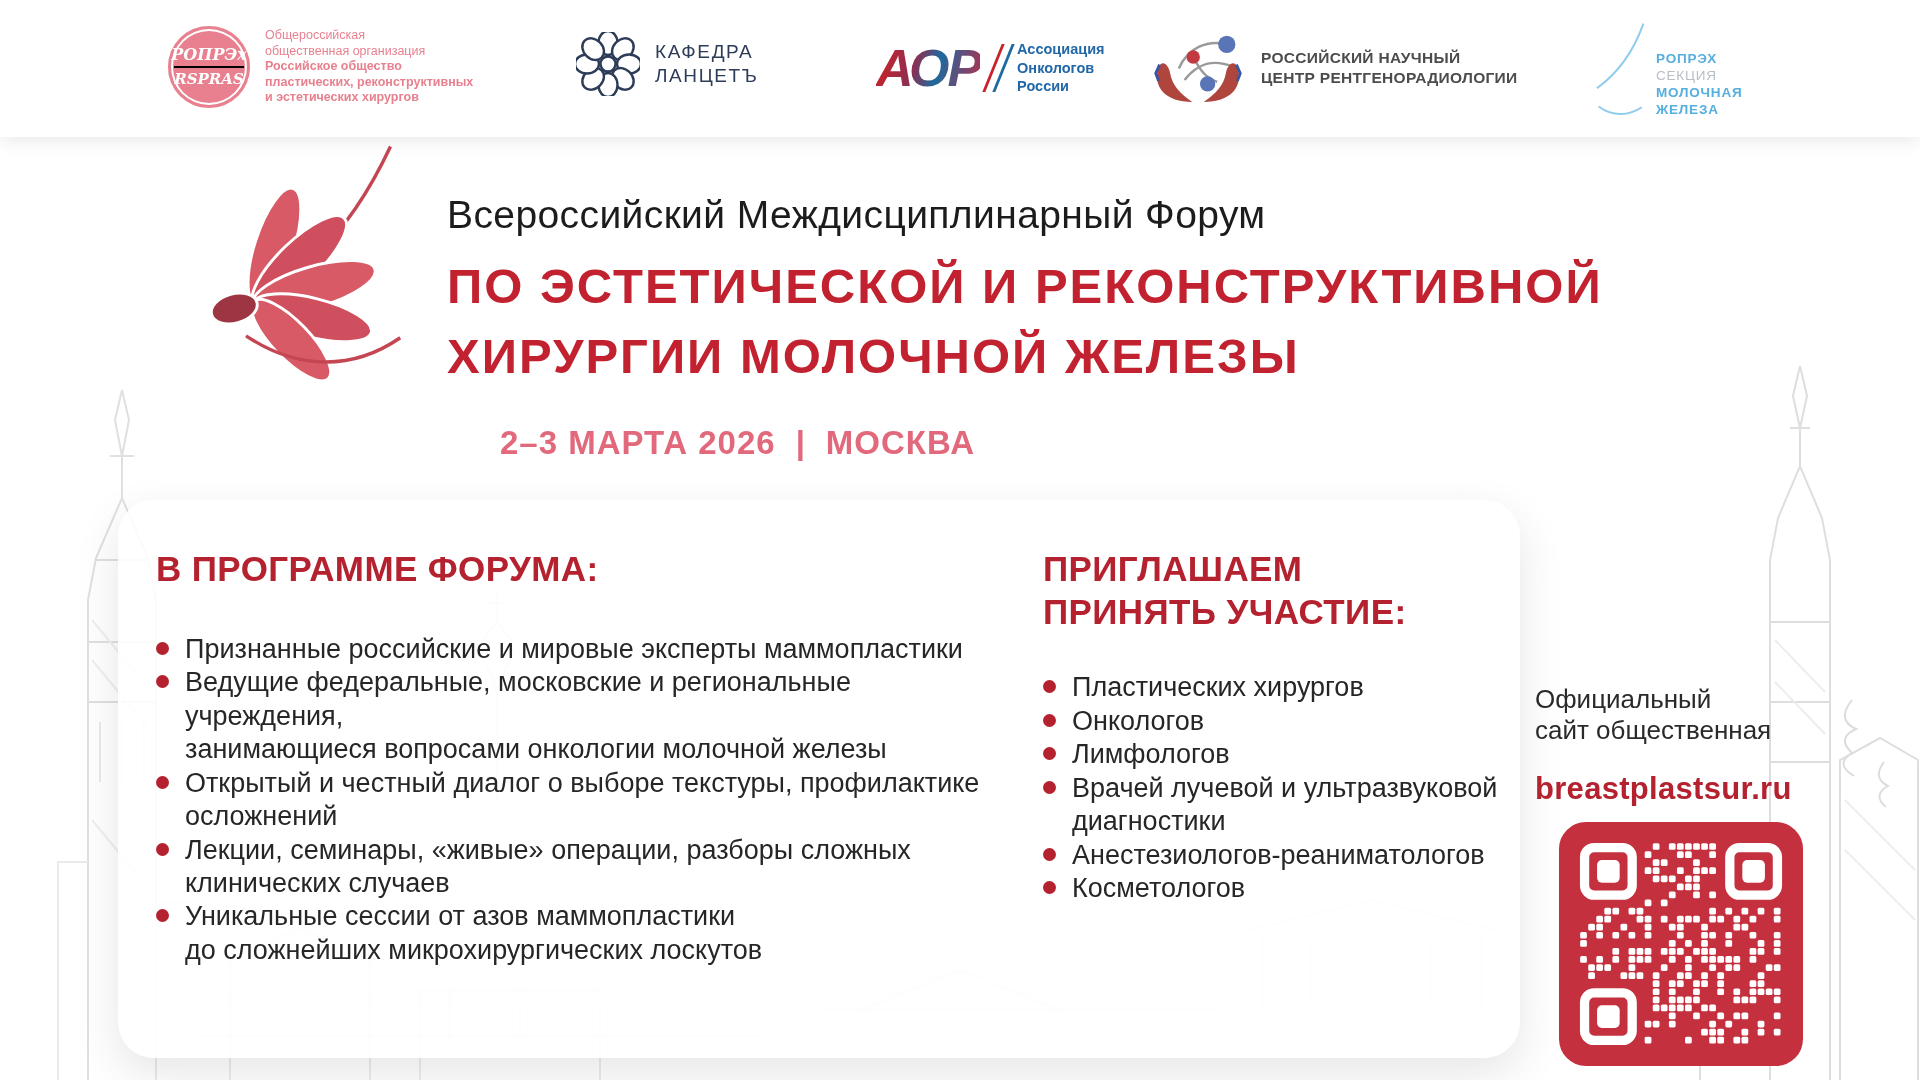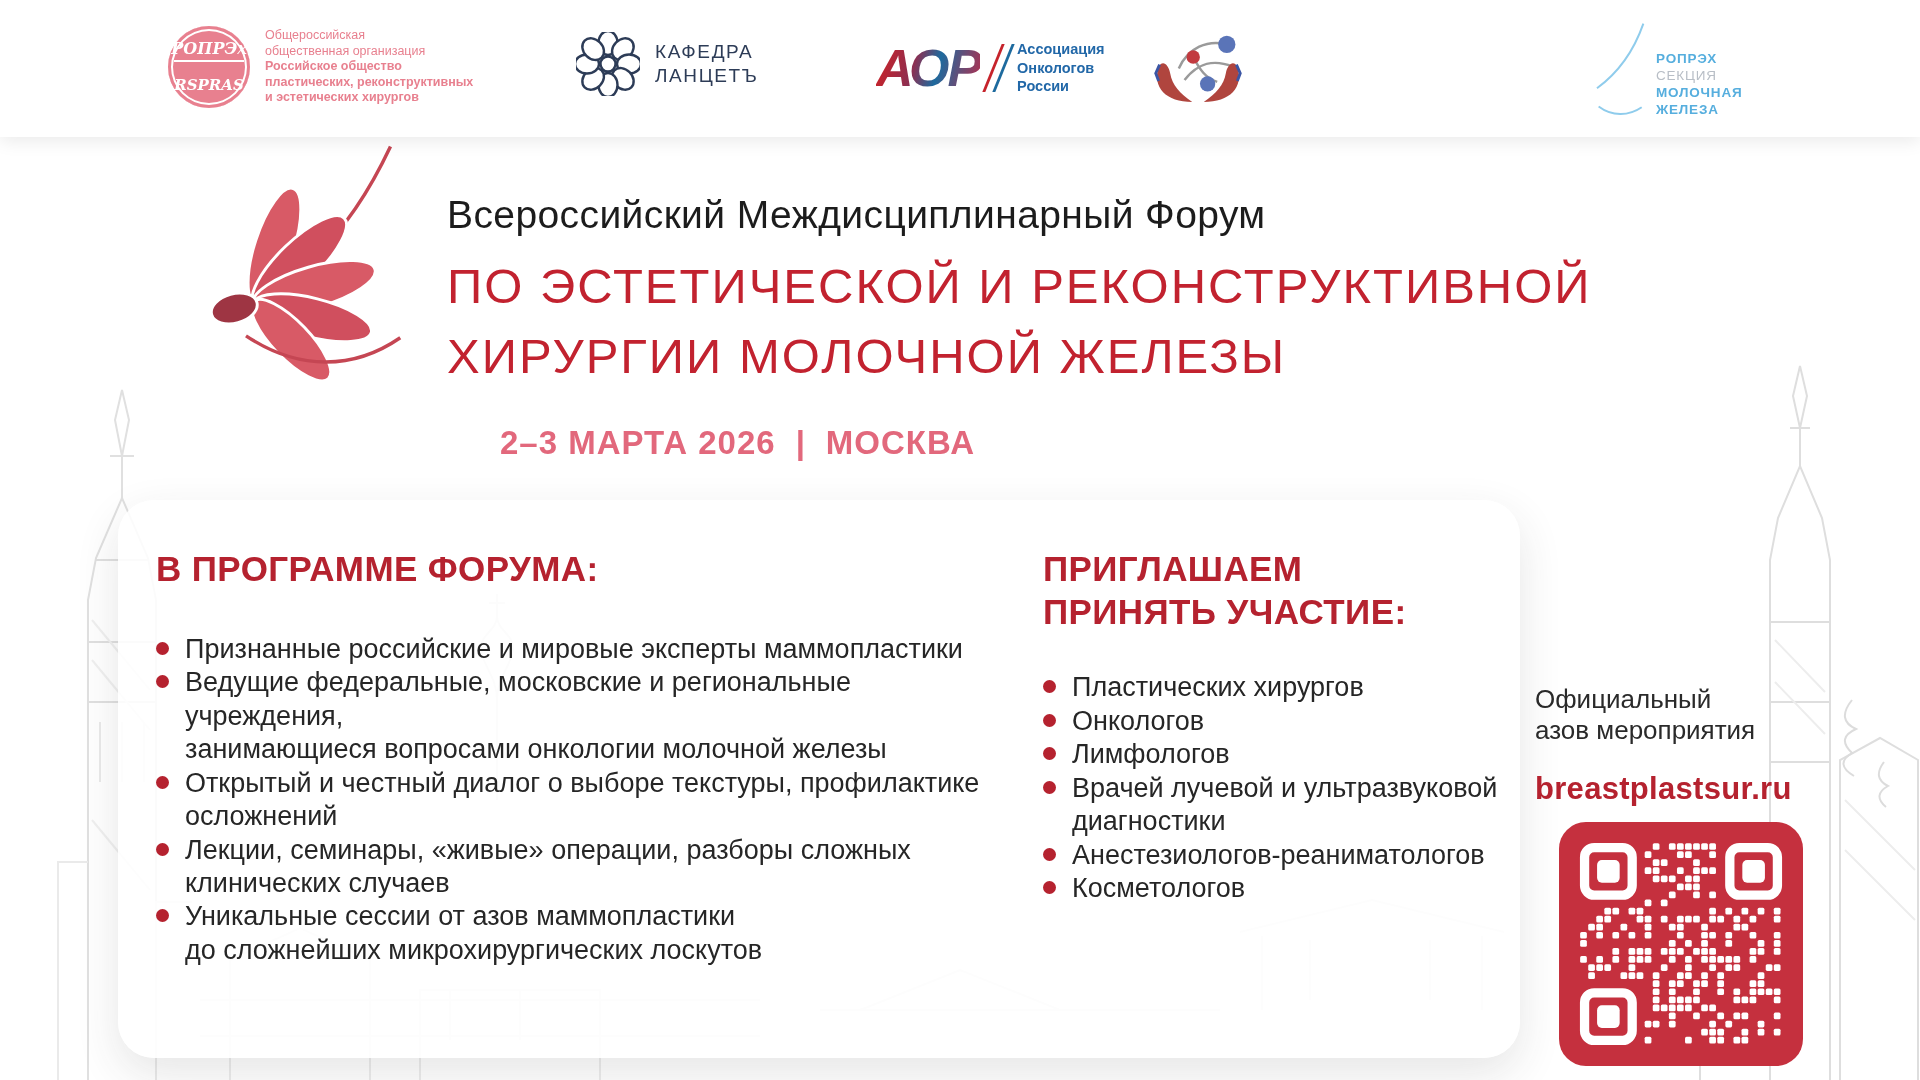--- a/index.html
+++ b/index.html
@@ -14,21 +14,21 @@
   .topbar{position:absolute;left:0;top:0;width:1920px;height:137px;background:#fff;z-index:6;
           box-shadow:0 5px 16px rgba(0,0,0,.08)}
   .logo{position:absolute;display:flex;align-items:center;gap:15px}
 
   .logo-rspras{left:168px;top:26px}
   .rspras-circle{width:82px;height:82px;border-radius:50%;background:#e8808f;color:#fff;
      display:flex;flex-direction:column;align-items:center;justify-content:center;
      font-family:"DejaVu Serif",serif;font-style:italic;font-weight:700;
      box-shadow:inset 0 0 0 3px #e8808f, inset 0 0 0 5px #fff}
   .rspras-circle .rc-top{font-size:16px;line-height:18px}
-  .rspras-circle .rc-bot{font-size:15px;line-height:18px;border-top:2px solid #ffffff;padding-top:14px;margin-top:2px}
+  .rspras-circle .rc-bot{font-size:15px;line-height:18px;border-top:2px solid #000000;padding-top:2px;margin-top:2px}
   .rspras-desc{display:flex;flex-direction:column;font-size:12.5px;line-height:15.5px;color:#e8808f;width:215px}
   .rspras-desc .thin{font-weight:400}
   .rspras-desc .bold{font-weight:700}
 
   .logo-lancet{left:576px;top:32px}
   .lancet-text{display:flex;flex-direction:column;color:#2d3c57;font-size:19px;
      letter-spacing:1.6px;line-height:24px;font-weight:500}
 
   .logo-aor{left:876px;top:30px;gap:10px}
   .aor-abbr{font-size:52px;font-weight:800;font-style:italic;letter-spacing:-2px;line-height:76px;
@@ -49,21 +49,21 @@
   .section-lines{display:flex;flex-direction:column;font-size:13.5px;line-height:17px;
      letter-spacing:.8px;margin-top:30px}
   .section-lines .b{color:#56aede;font-weight:700}
   .section-lines .g{color:#b8bec6;font-weight:400}
 
   
   .hero{position:absolute;left:0;top:137px;width:1715px;height:365px;z-index:2}
   .flower{position:absolute;left:205px;top:5px}
   .supertitle{position:absolute;left:447px;top:56px;font-size:39px;font-weight:500;
      color:#1c1c1c;letter-spacing:.4px}
-  .title-red{position:absolute;left:447px;font-size:49px;font-weight:400;color:#c2222f;
+  .title-red{position:absolute;left:447px;font-size:49px;font-weight:700;color:#c2222f;
      letter-spacing:2px;white-space:nowrap}
   .title-l1{top:121px}
   .title-l2{top:191px}
   .dateline{position:absolute;left:500px;top:287px;font-size:33px;font-weight:700;
      color:#e2687c;letter-spacing:1px;display:flex;align-items:center;gap:20px}
 
   
   .card{position:absolute;left:118px;top:500px;width:1402px;height:558px;
      background:rgba(255,255,255,.87);border-radius:36px;z-index:1;
      box-shadow:0 16px 44px rgba(50,50,50,.12)}
@@ -178,20 +178,24 @@
         <path d="M36 54 C50 36 66 32 86 40" stroke="#9a9a9a" stroke-width="2.6" fill="none"></path>
         <path d="M44 28 C52 44 58 52 70 56" stroke="#9a9a9a" stroke-width="2.6" fill="none"></path>
         <circle cx="45" cy="30" r="7" fill="#c23a3f"></circle>
         <circle cx="80" cy="17" r="9" fill="#5a74b8"></circle>
         <circle cx="60" cy="58" r="8" fill="#5a74b8"></circle>
         <path d="M9 40 C2 62 17 77 44 77 C31 68 23 59 21 47 C19 37 13 33 9 40 Z" fill="#b0453e"></path>
         <path d="M91 40 C98 62 83 77 56 77 C69 68 77 59 79 47 C81 37 87 33 91 40 Z" fill="#b0453e"></path>
         <path d="M10 38 l-4 9 3 8" stroke="#3a55a4" stroke-width="3" fill="none"></path>
         <path d="M90 38 l4 9 -3 8" stroke="#3a55a4" stroke-width="3" fill="none"></path>
       </svg>
+      <div class="rncrr-text">
+        <span>РОССИЙСКИЙ НАУЧНЫЙ</span>
+        <span>ЦЕНТР РЕНТГЕНОРАДИОЛОГИИ</span>
+      </div>
     </div>
 
     <div class="logo logo-section">
       <svg viewBox="0 0 70 120" width="58" height="100">
         <path d="M62 4 C48 44 28 66 6 82" stroke="#8fccec" stroke-width="2.4" fill="none"></path>
         <path d="M8 104 C24 116 44 116 60 105" stroke="#8fccec" stroke-width="2.4" fill="none"></path>
       </svg>
       <div class="section-lines">
         <span class="b">РОПРЭХ</span>
         <span class="g">СЕКЦИЯ</span>
@@ -299,21 +303,21 @@
             <span class="dot"></span>
             <span class="btext">Косметологов</span>
           </li>
       </ul>
     </div>
   </section>
 
   <aside class="site">
     <div class="site-label">
       <span style="display:block">Официальный</span>
-      <span style="display:block">азов мероприятия</span>
+      <span style="display:block">сайт общественная</span>
     </div>
     <div class="site-url">breastplastsur.ru</div>
     <div class="qr-wrap">
       <svg id="qr" viewBox="0 0 254 254" width="244" height="244">
           <rect x="0" y="0" width="254" height="254" rx="28" fill="#c5303e"></rect>
           <rect x="97.6" y="22.0" width="7.0" height="7.0" rx="1.6" fill="#fff"></rect>
           <rect x="114.4" y="22.0" width="7.0" height="7.0" rx="1.6" fill="#fff"></rect>
           <rect x="122.8" y="22.0" width="7.0" height="7.0" rx="1.6" fill="#fff"></rect>
           <rect x="131.2" y="22.0" width="7.0" height="7.0" rx="1.6" fill="#fff"></rect>
           <rect x="139.6" y="22.0" width="7.0" height="7.0" rx="1.6" fill="#fff"></rect>

